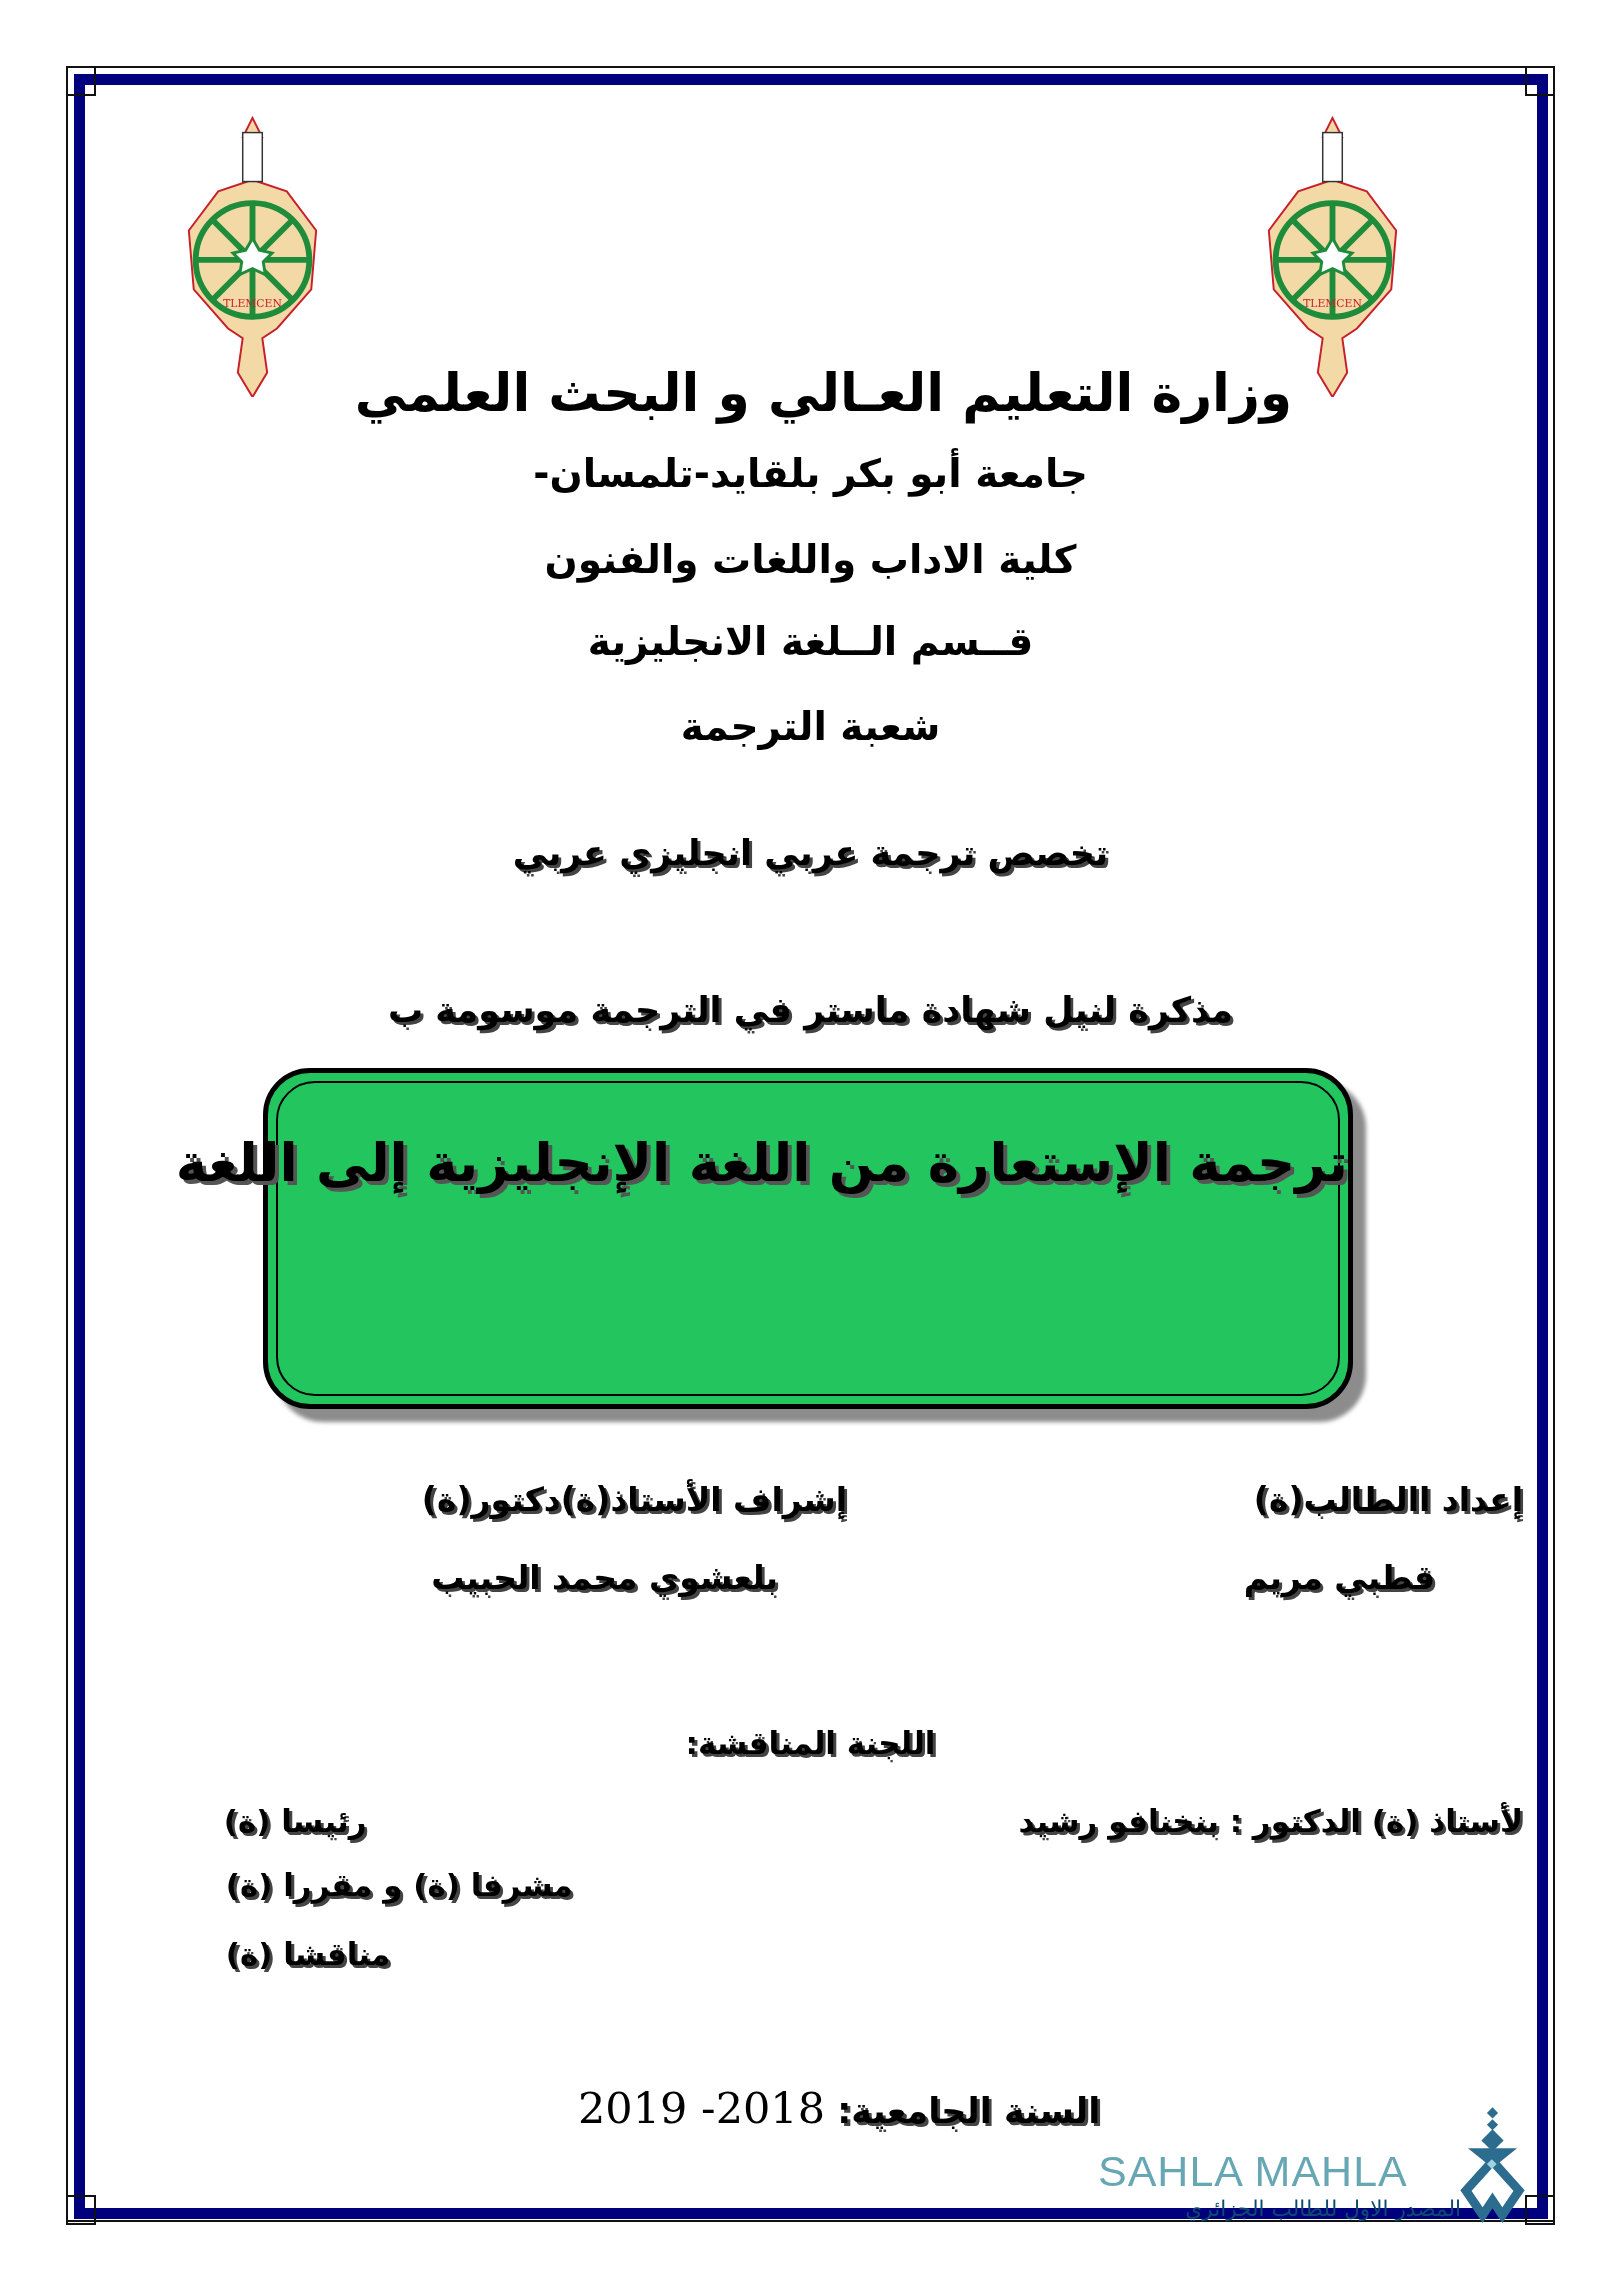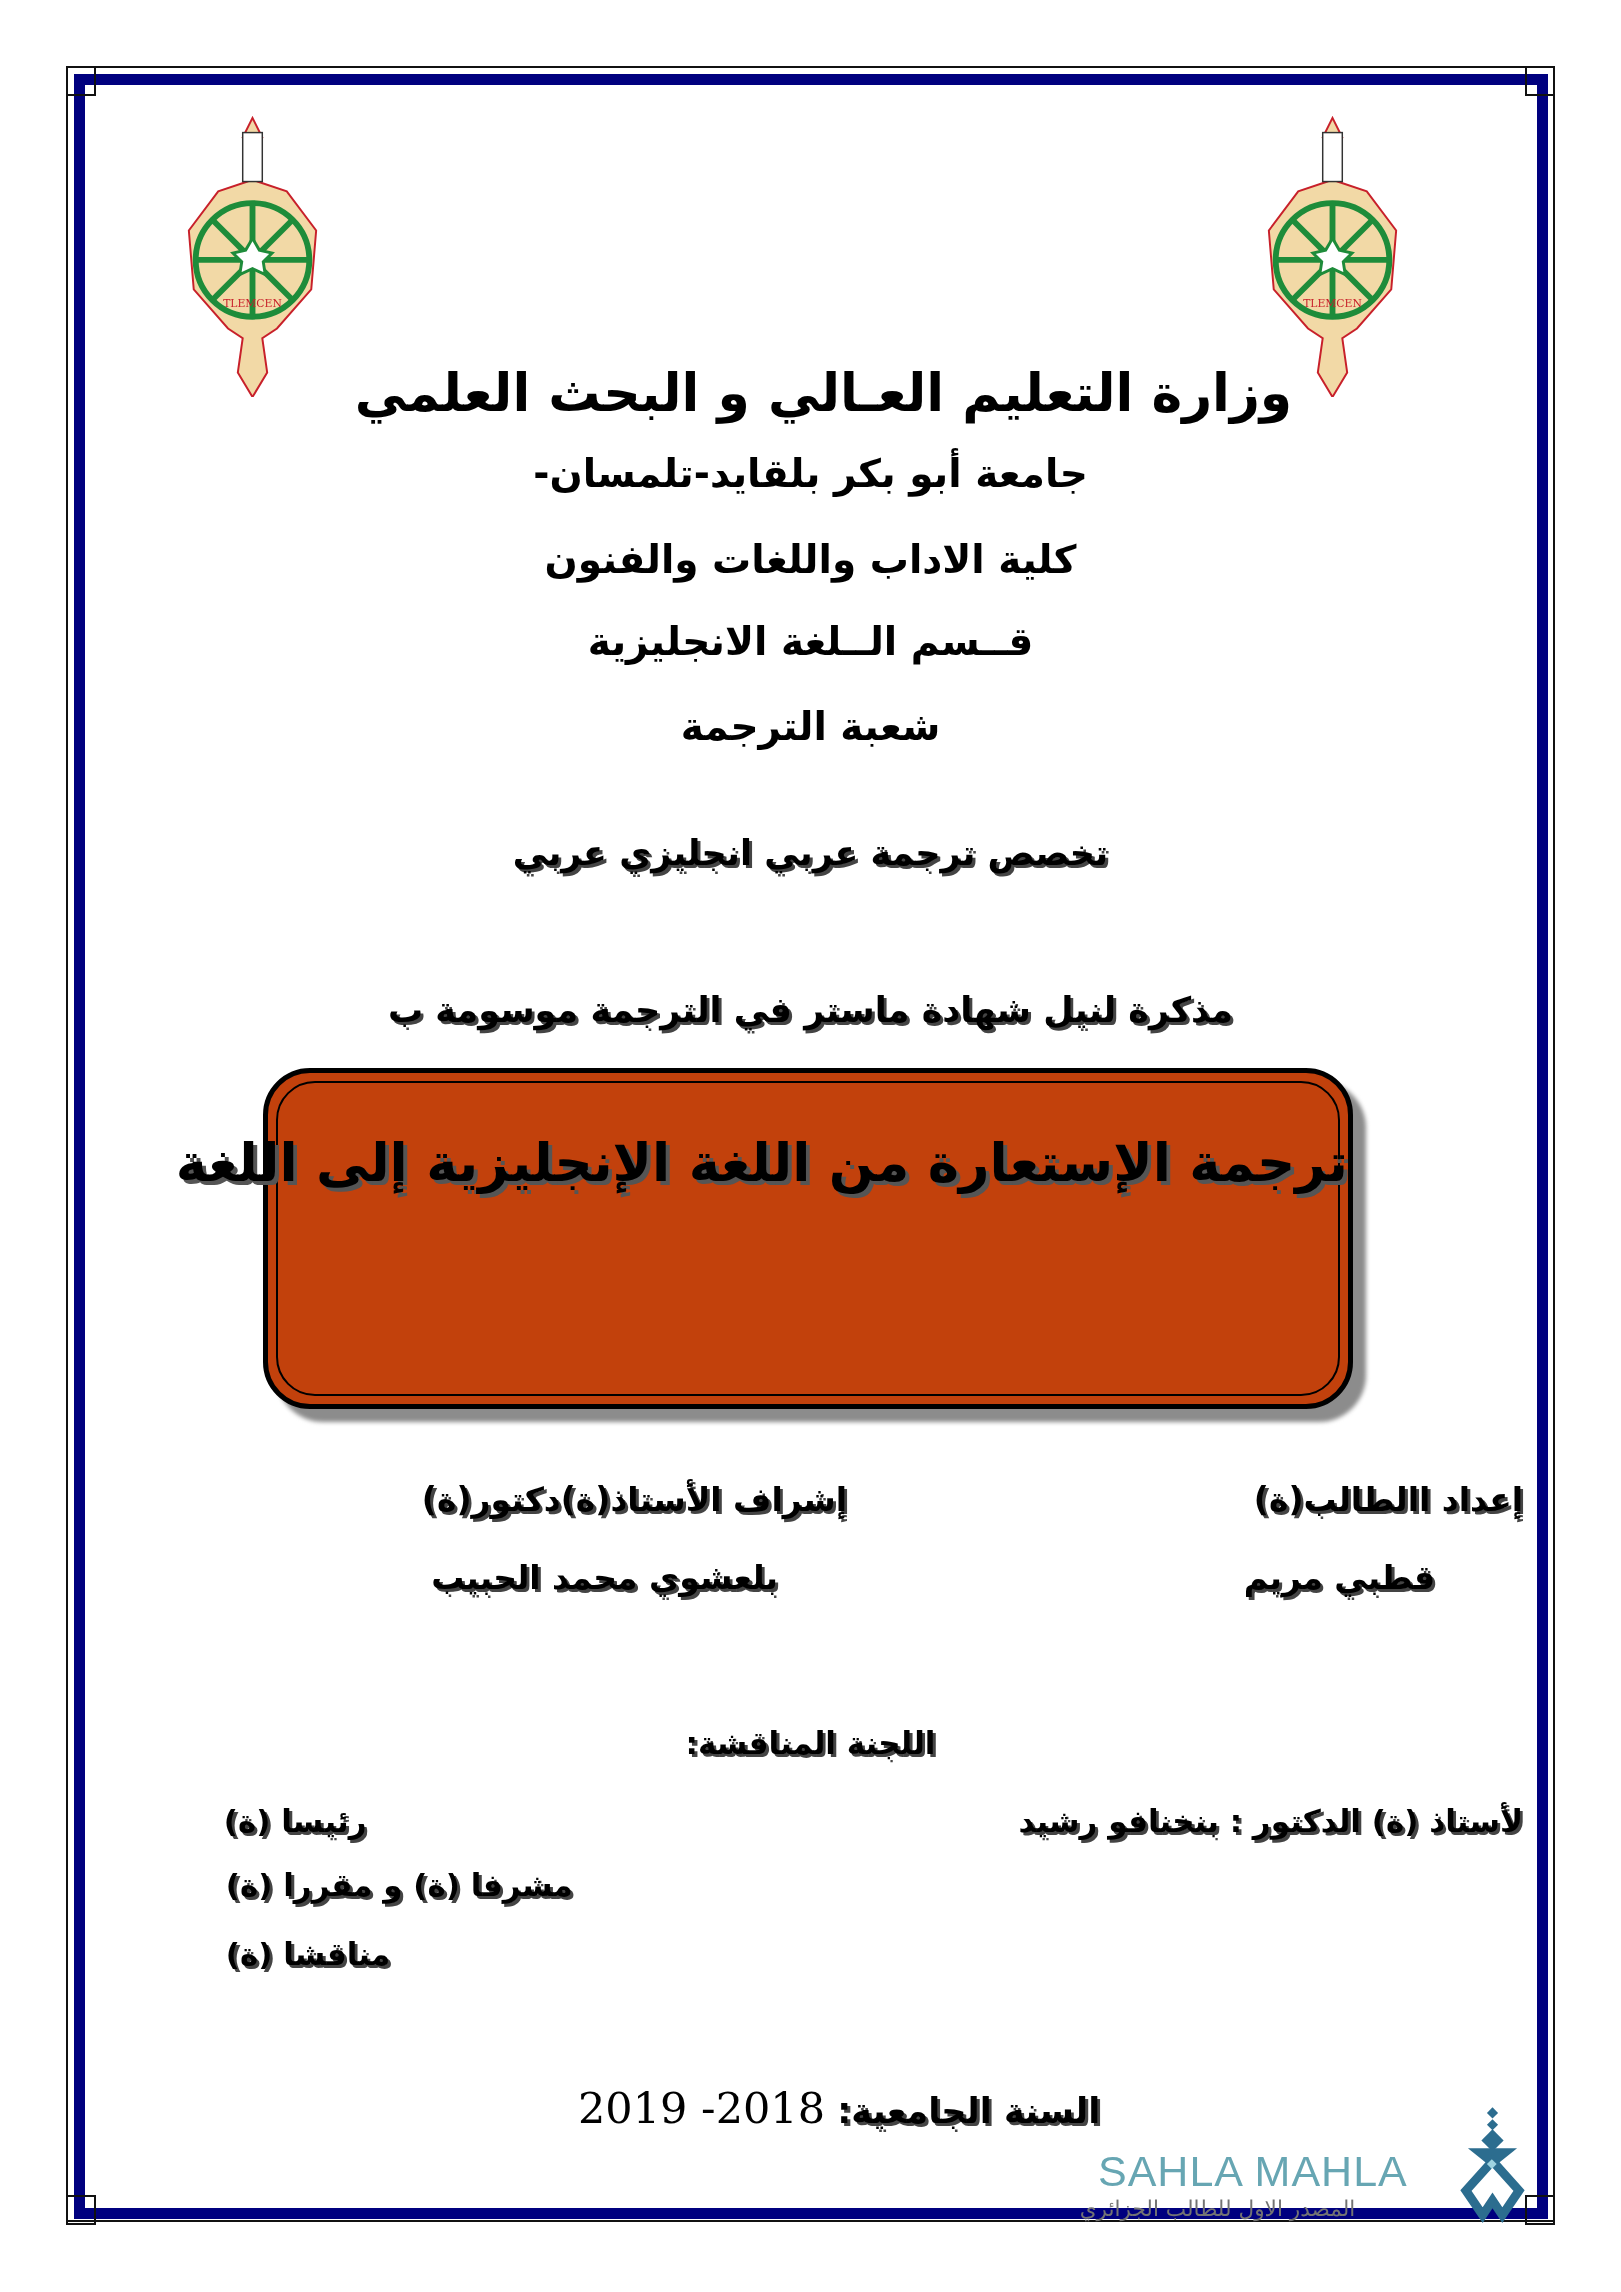--- a/index.html
+++ b/index.html
@@ -34,21 +34,21 @@
     .l4 { top: 619px; font-size: 39px; }
     .l5 { top: 704px; font-size: 39px; }
     .l6 { top: 833px; font-size: 35px; }
     .l7 { top: 990px; font-size: 35px; }
     .title-box-shadow {
       position: absolute; left: 276px; top: 1081px; width: 1090px; height: 341px;
       border-radius: 47px; background: #8c8c8c; filter: blur(2px);
     }
     .title-box {
       position: absolute; left: 263px; top: 1068px; width: 1090px; height: 341px;
-      border: 5.9px solid #000; border-radius: 47px; background: #c2410c; box-sizing: border-box;
+      border: 5.9px solid #000; border-radius: 47px; background: #22c55e; box-sizing: border-box;
     }
     .title-box-inner {
       position: absolute; left: 7.8px; top: 7.8px; right: 7.8px; bottom: 7.8px;
       border: 2px solid #000; border-radius: 39px;
     }
     .title-line {
       position: absolute; left: 0; right: 0; text-align: center; direction: rtl;
       font-weight: bold; font-size: 53px; white-space: nowrap; text-shadow: 3.9px 3.9px 0 #555;
     }
     .t1 { top: 59px; }
@@ -64,21 +64,21 @@
     .crow .role { position: absolute; left: 0; top: 0; }
     .crow.r1 { top: 1803px; }
     .crow.r1 .role { left: 7.8px; }
     .crow.r2 { top: 1867px; }
     .crow.r2 .role { left: 9.8px; }
     .crow.r3 { top: 1936px; }
     .crow.r3 .role { left: 9.8px; }
     .year { position: absolute; left: 578px; top: 2083px; direction: rtl; font-weight: bold; font-size: 35px; white-space: nowrap; text-align: center; }
     .year .num { font-family: "DejaVu Serif", serif; font-weight: normal; font-size: 43px; }
     .wm-text { position: absolute; left: 1098px; top: 2147px; font-family: "Liberation Sans", sans-serif; font-size: 43px; color: #67a6b3; letter-spacing: 1px; }
-    .wm-sub { position: absolute; left: 1036px; top: 2196px; font-family: "DejaVu Serif", serif; font-size: 21.6px; color: #737373; direction: rtl; width: 363px; text-align: center; }
+    .wm-sub { position: absolute; left: 1098px; top: 2196px; font-family: "DejaVu Serif", serif; font-size: 21.6px; color: #0c4a6e; direction: rtl; width: 363px; text-align: right; }
     .wm-icon { position: absolute; left: 1458px; top: 2107px; width: 69px; height: 118px; }
   </style>
 </head>
 <body>
 
 <div class="frame-outer"></div>
 <div class="frame-navy"></div>
 <div class="corner tl"></div>
 <div class="corner tr"></div>
 <div class="corner bl"></div>

